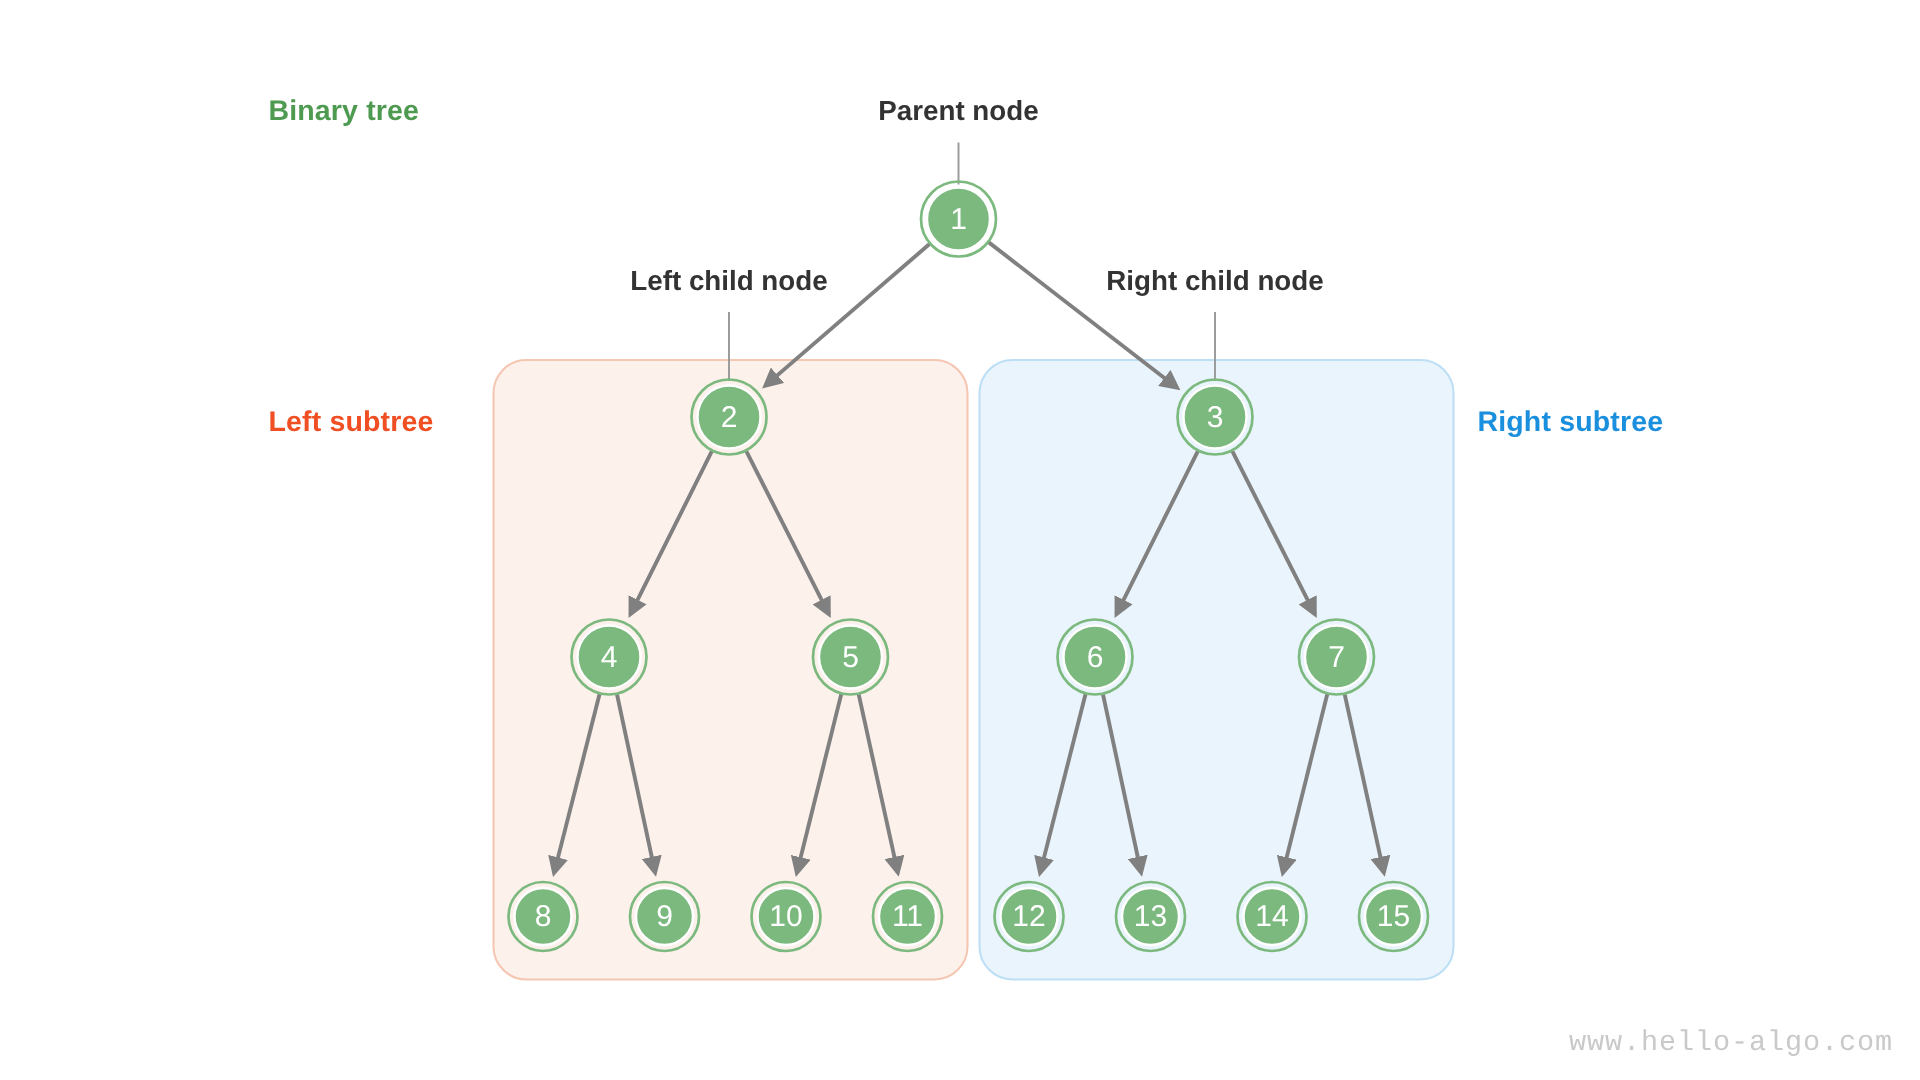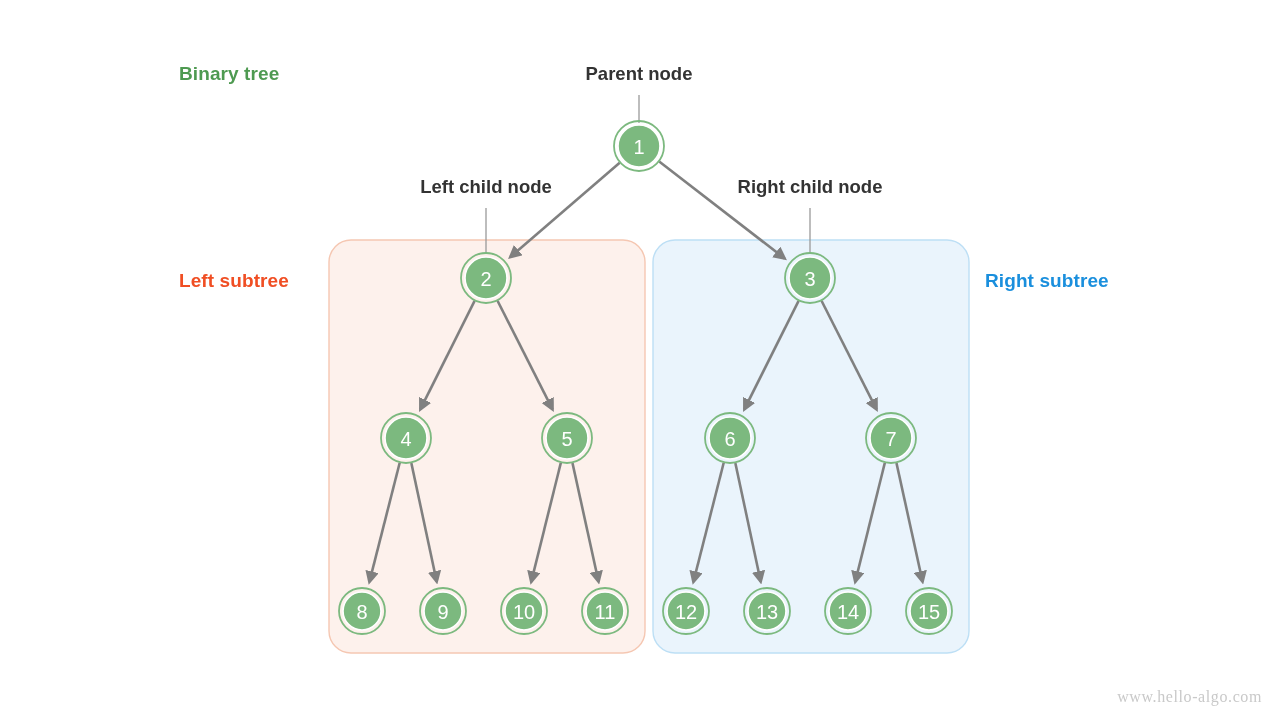--- a/index.html
+++ b/index.html
@@ -41,22 +41,22 @@
     fill: #ffffff;
     font-family: "Liberation Sans", sans-serif;
     font-size: 20px;
     text-anchor: middle;
     dominant-baseline: central;
   }
   .watermark {
     position: absolute;
     right: 18px;
     bottom: 14px;
-    font-family: Liberation Serif, serif;
-    font-size: 16px;
+    font-family: Liberation Mono, monospace;
+    font-size: 19px;
     color: #c9c9c9;
     letter-spacing: 0.6px;
     white-space: nowrap;
   }
 </style>
 </head>
 <body>
 
 <div id="stage">
 

